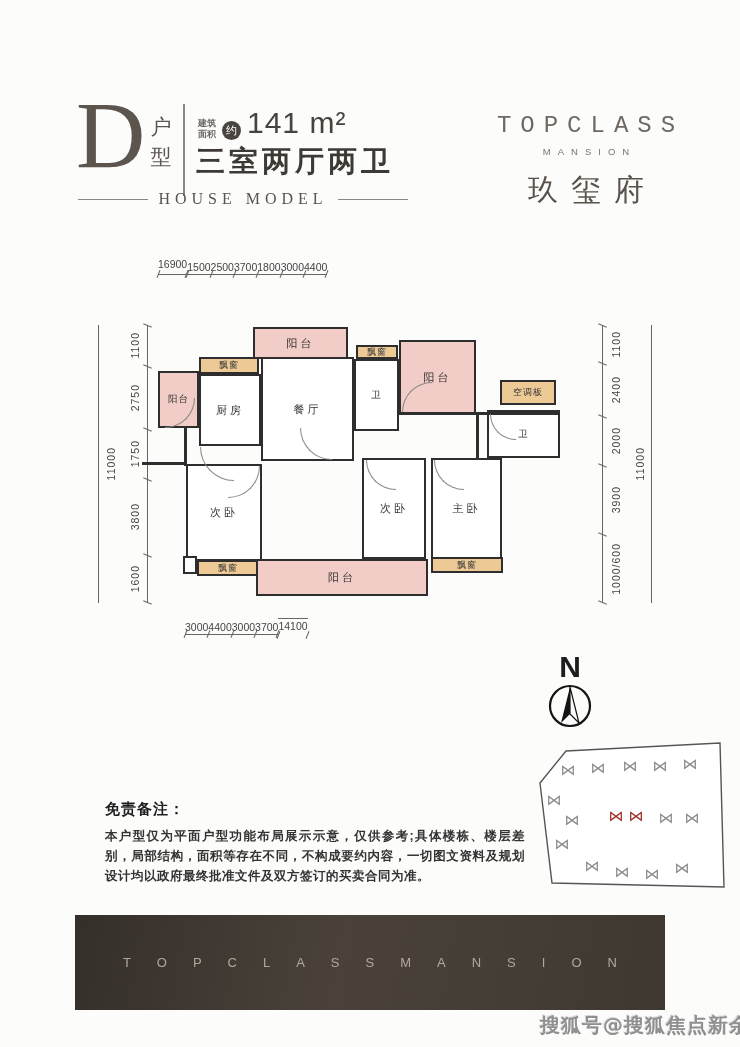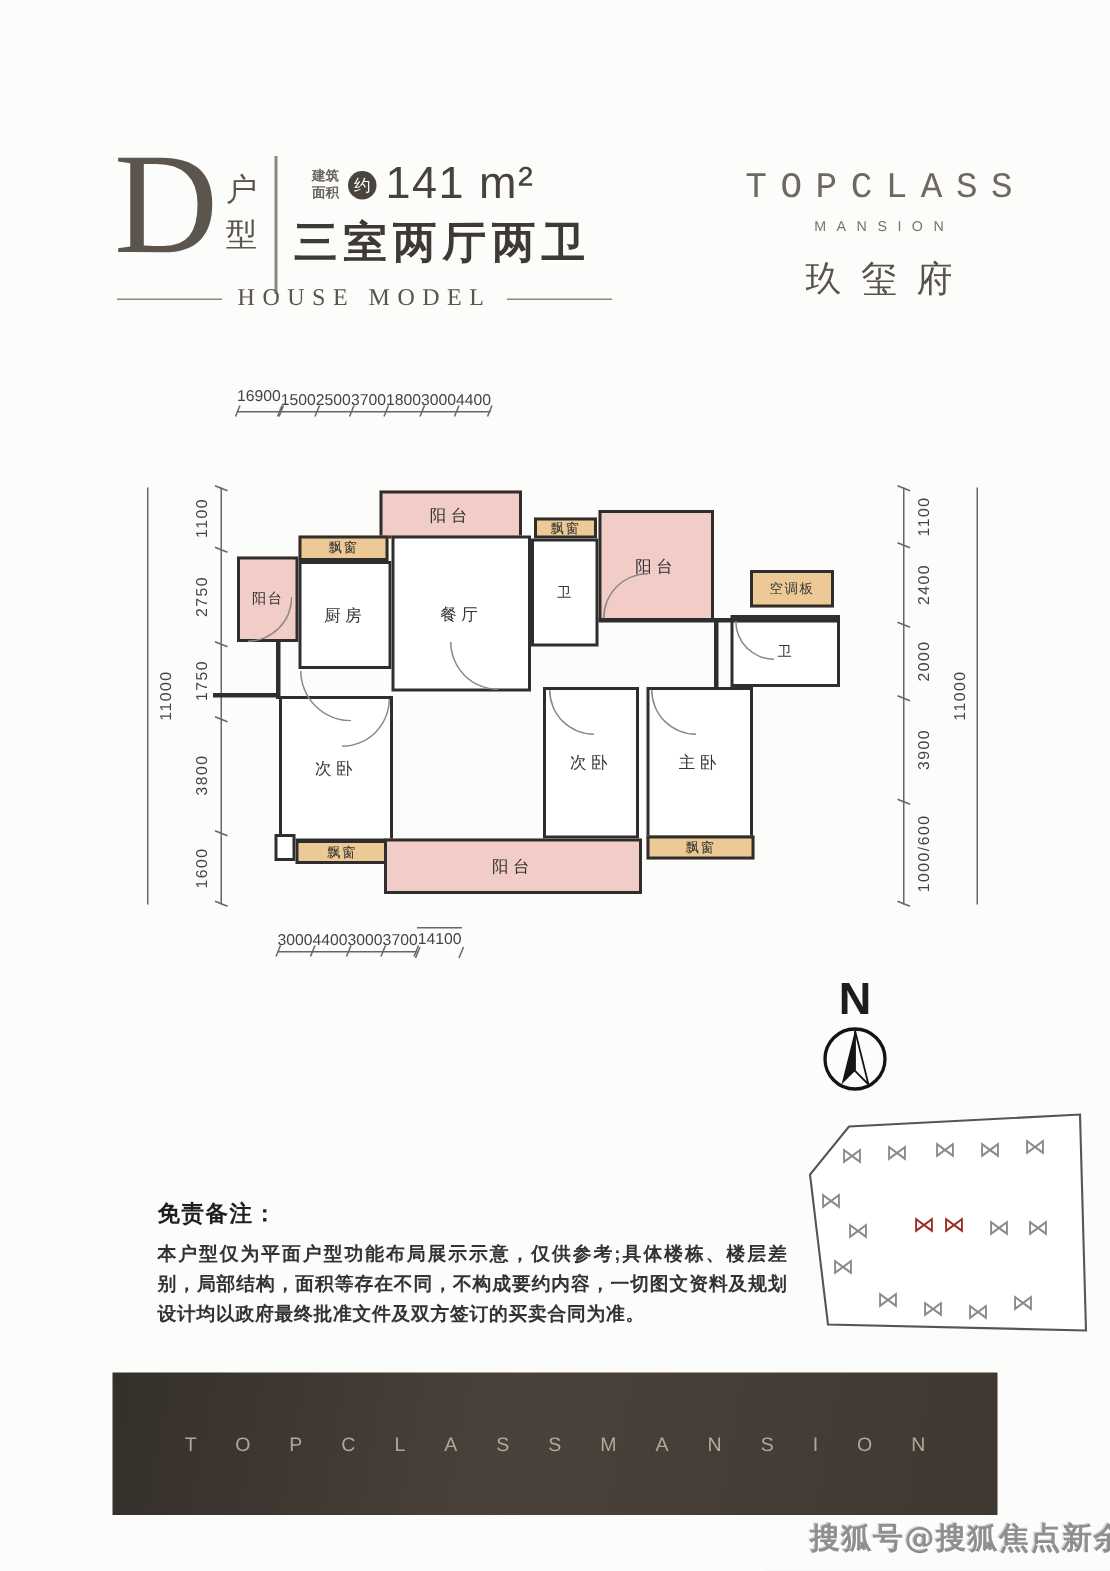--- a/index.html
+++ b/index.html
@@ -7,33 +7,33 @@
     --accent-red:#9e2b25; --banner-bg:#4a423a;
   }
   *{box-sizing:border-box;margin:0;padding:0}
   body{background:#e9e9e9;font-family:"Liberation Sans",sans-serif}
   .page{position:relative;width:740px;height:1047px;margin:0 auto;background:#fcfcfb;overflow:hidden;color:#3a3a3a}
 
   
   .unit-letter{position:absolute;left:76px;top:86px;font-family:"Liberation Serif",serif;font-size:96px;line-height:100px;color:#5c554e}
   .unit-type{position:absolute;left:149px;top:112px;width:24px;font-size:21px;line-height:30px;color:#5c554e;text-align:center}
   .v-rule{position:absolute;left:183px;top:104px;width:2px;height:92px;background:#8d867f}
-  .area-row{position:absolute;left:208px;top:106px;display:flex;align-items:center;gap:6px}
+  .area-row{position:absolute;left:198px;top:106px;display:flex;align-items:flex-end;gap:6px}
   .area-label{font-size:9px;line-height:11px;color:#6b655f;font-weight:bold}
   .area-badge{width:19px;height:19px;border-radius:50%;background:#4a443e;color:#fff;font-size:11px;display:flex;align-items:center;justify-content:center}
   .area-value{font-size:30px;color:#47423c;letter-spacing:1px}
   .layout-title{position:absolute;left:196px;top:142px;font-size:29px;font-weight:bold;color:#3d3935;letter-spacing:4px}
   .house-model{position:absolute;left:78px;top:190px;width:330px;display:flex;align-items:center;gap:10px}
   .house-model .hline{flex:1;height:1px;background:#8d867f}
   .house-model .hm-text{font-family:"Liberation Serif",serif;font-size:16px;letter-spacing:5px;color:#5a544d;white-space:nowrap}
 
   .brand{position:absolute;left:468px;top:112px;width:236px;text-align:center;color:#6e6861}
   .brand-name{font-family:Liberation Mono, monospace;font-size:24px;letter-spacing:9px;padding-left:9px}
   .brand-sub{font-size:9.5px;letter-spacing:7px;padding-left:7px;margin-top:7px;color:#7a746d}
-  .brand-cn{font-family:Liberation Sans, sans-serif;font-size:24px;letter-spacing:13px;padding-left:13px;margin-top:13px;color:#58524b}
+  .brand-cn{font-family:Liberation Sans, sans-serif;font-size:30px;letter-spacing:13px;padding-left:13px;margin-top:13px;color:#58524b}
 
   
   .dim-h{position:absolute;display:flex;flex-direction:row;font-size:10.5px;color:#444}
   .h-total{position:relative;text-align:center;border-bottom:1px solid #666;padding-bottom:1px}
   .h-total.under{border-bottom:none;border-top:1px solid #666;padding-top:1px}
   .h-total::before,.h-total::after{content:"";position:absolute;bottom:-4px;width:1px;height:8px;background:#666;transform:rotate(22deg)}
   .h-total::before{left:0}.h-total::after{right:0}
   .hseg{position:relative;display:flex;border-bottom:1px solid #666;height:17px}
   .hseg .dim-seg{position:relative;display:flex;align-items:flex-end;justify-content:flex-end;padding-bottom:1px}
   .hseg .dim-seg::before{content:"";position:absolute;left:0;bottom:-4px;width:1px;height:8px;background:#666;transform:rotate(22deg)}

